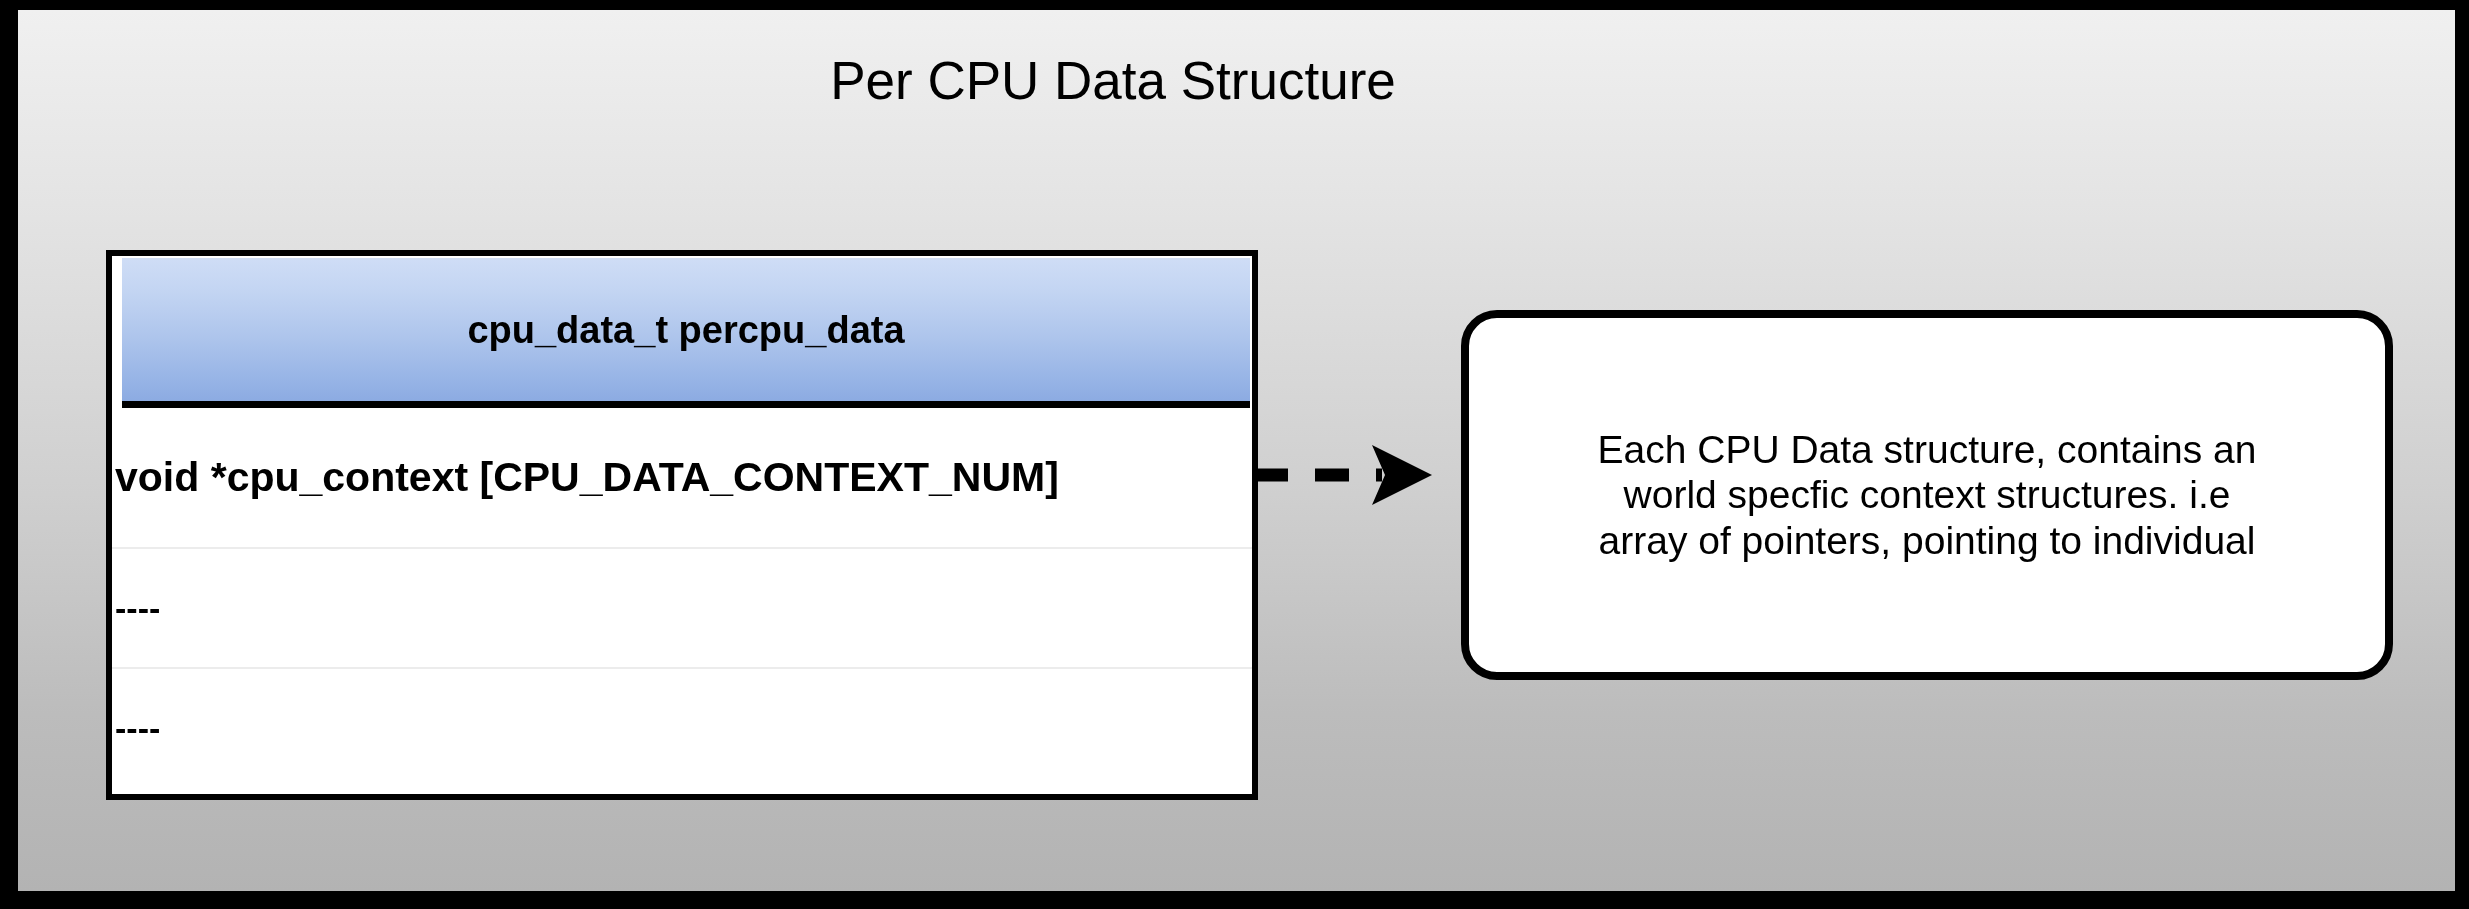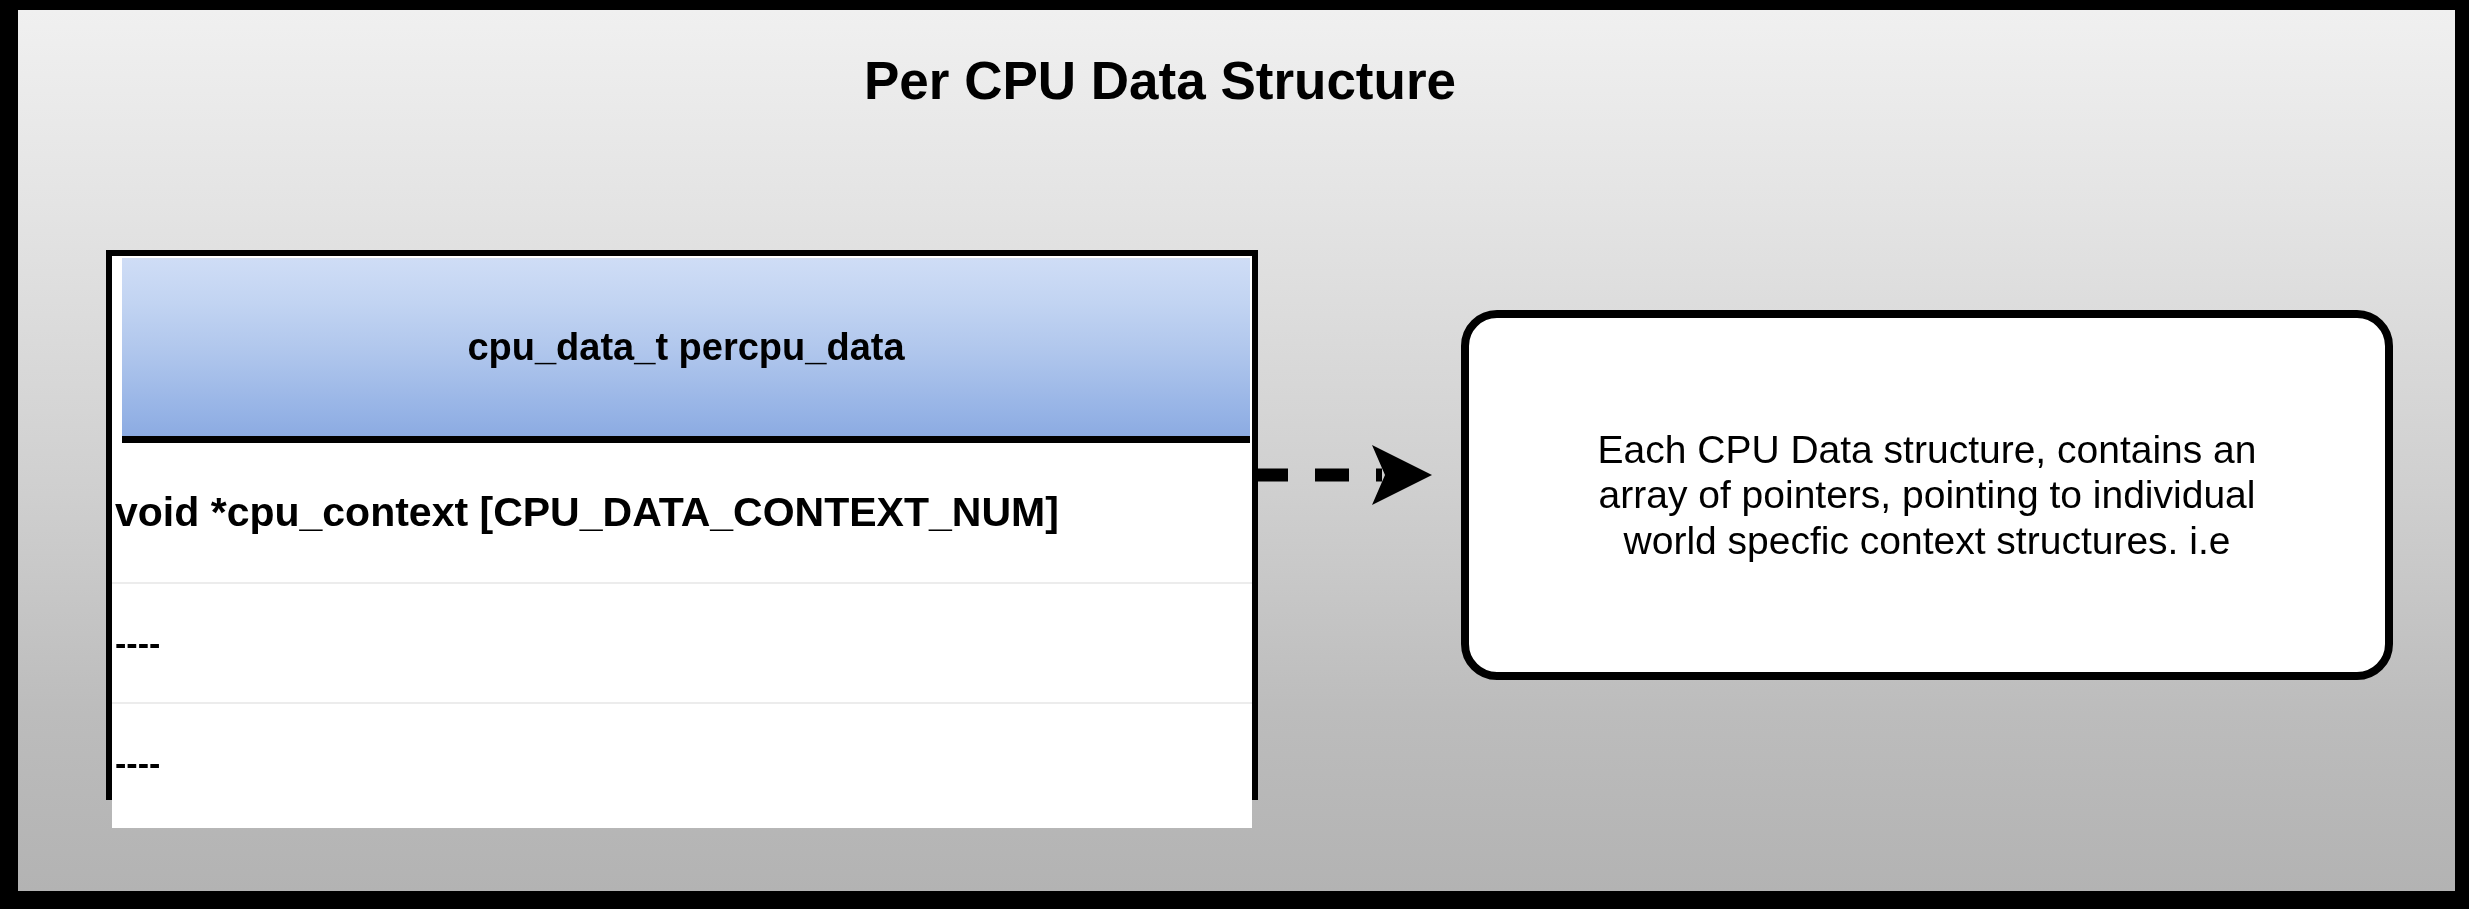--- a/index.html
+++ b/index.html
@@ -29,43 +29,42 @@
   }
 
   
   .diagram-title {
     position: absolute;
     left: 0;
     top: 40px;
     width: 2190px;
     text-align: center;
     font-size: 53px;
-    font-weight: bold;
+    font-weight: normal;
     color: #000000;
     letter-spacing: 0px;
     white-space: nowrap;
-    margin-left: 47px;
   }
 
   
   .struct-box {
     position: absolute;
     left: 88px;
     top: 240px;
     width: 1152px;   
     height: 550px;   
     box-sizing: border-box;
     border: 6px solid #000000;
     background: #ffffff;
   }
 
   .struct-header {
     position: relative;
     box-sizing: border-box;
-    height: 185px;
+    height: 150px;
     margin: 2px 2px 0 10px;
     background: linear-gradient(to bottom, #cfddf6 0%, #c2d4f2 25%, #aec5ec 55%, #97b4e6 85%, #8cabe2 100%);
     border-bottom: 7px solid #000000;
     display: flex;
     flex-direction: column;
     align-items: center;
     justify-content: center;
     font-size: 38px;
     font-weight: bold;
     line-height: 1.0;
@@ -182,18 +181,18 @@
 
     <div class="connector">
       <svg width="190" height="80" viewBox="0 0 190 80" xmlns="http://www.w3.org/2000/svg">
         <line x1="0" y1="40" x2="128" y2="40" stroke="#000000" stroke-width="13" stroke-dasharray="34,27"></line>
         <path d="M 118 10 L 178 40 L 118 70 L 131 40 Z" fill="#000000"></path>
       </svg>
     </div>
 
     <div class="note-box">
       <span class="note-line">Each CPU Data structure, contains an</span>
+      <span class="note-line">world specfic context structures. i.e</span>
       <span class="note-line">array of pointers, pointing to individual</span>
-      <span class="note-line">world specfic context structures. i.e</span>
     </div>
 
   </div>
 </div>
 
 </body></html>

